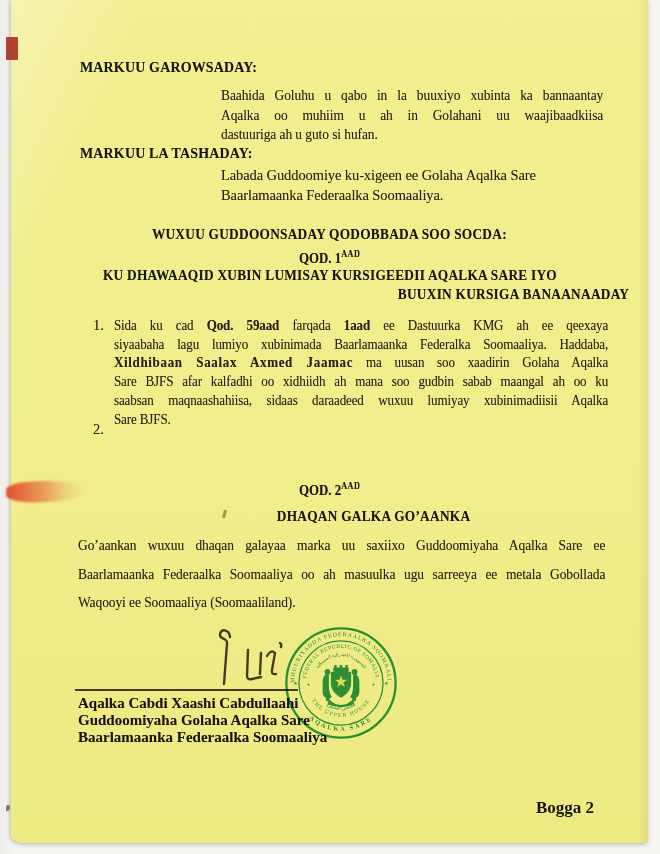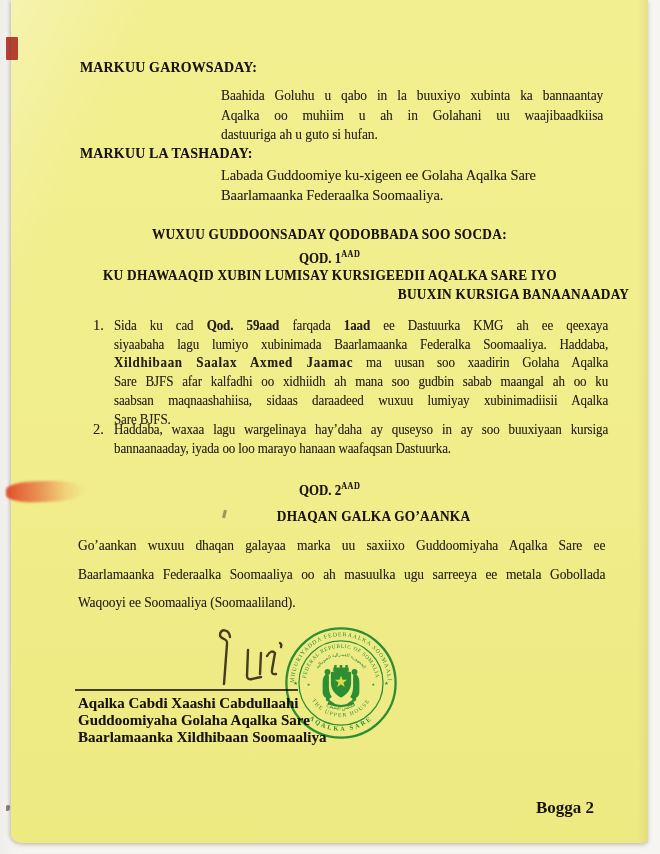--- a/index.html
+++ b/index.html
@@ -96,26 +96,20 @@
         <div class="tline"><span class="">Sida ku cad </span><span class="b">Qod. 59aad</span><span class=""> farqada </span><span class="b">1aad</span><span class=""> ee Dastuurka KMG ah ee qeexaya</span></div>
         <div class="tline"><span class="">siyaabaha lagu lumiyo xubinimada Baarlamaanka Federalka Soomaaliya. Haddaba,</span></div>
         <div class="tline"><span class="b s">Xildhibaan Saalax Axmed Jaamac</span><span class=""> ma uusan soo xaadirin Golaha Aqalka</span></div>
         <div class="tline"><span class="">Sare BJFS afar kalfadhi oo xidhiidh ah mana soo gudbin sabab maangal ah oo ku</span></div>
         <div class="tline"><span class="">saabsan maqnaashahiisa, sidaas daraadeed wuxuu lumiyay xubinimadiisii Aqalka</span></div>
         <div class="tline"><span class="">Sare BJFS.</span></div>
       </div>
   </div>
 
   <div class="abs marker ink" style="left:93px;top:420px;">2.</div>
-  <div class="abs" style="left:114px;top:420px;width:494px;">
-    <div class="jl list-lines ink sq" style="width:549px;transform:scaleX(.9);">
-        <div class="tline"><span class="">Haddaba, waxaa lagu wargelinaya hay’daha ay quseyso in ay soo buuxiyaan kursiga</span></div>
-        <div class="tline"><span class="">bannaanaaday, iyada oo loo marayo hanaan waafaqsan Dastuurka.</span></div>
-      </div>
-  </div>
 
   <div class="abs ctr qod ink" style="top:481px;">
     <span class="in"><span>QOD. 2</span><span class="sup">AAD</span></span>
   </div>
   <div class="abs ctr h1 ink" style="top:507px;padding-left:44px;">
     <span class="in">DHAQAN GALKA GO’AANKA</span>
   </div>
   <div class="abs" style="left:78px;top:531px;width:527px;">
     <div class="jl para-lines ink sq" style="width:586px;transform:scaleX(.9);">
         <div class="tline"><span class="">Go’aankan wuxuu dhaqan galayaa marka uu saxiixo Guddoomiyaha Aqalka Sare ee</span></div>
@@ -131,21 +125,21 @@
       <path d="M61,38 l-1,21"></path>
       <path d="M67,41 q4,-7 8,-3 l-3,17 q-1,5 4,4"></path>
       <path d="M80,28 q2,1 1,4"></path>
     </g>
   </svg>
 
   <div class="abs sigline" style="left:75px;top:689px;width:223px;"></div>
   <div class="abs name-block ink" style="left:78px;top:695px;">
     <div>Aqalka Cabdi Xaashi Cabdullaahi</div>
     <div>Guddoomiyaha Golaha Aqalka Sare</div>
-    <div>Baarlamaanka Xildhibaan Soomaaliya</div>
+    <div>Baarlamaanka Federaalka Soomaaliya</div>
   </div>
 
   <svg class="abs stamp" style="left:283px;top:625px;" width="116" height="116" viewBox="0 0 120 120">
     <defs>
       <path id="arcOT" d="M 11.5 60 A 48.5 48.5 0 0 1 108.5 60"></path>
       <path id="arcOB" d="M 10.5 60 A 49.5 49.5 0 0 0 109.5 60"></path>
       <path id="arcIT" d="M 23.5 60 A 36.5 36.5 0 0 1 96.5 60"></path>
       <path id="arcIB" d="M 25 60 A 35 35 0 0 0 95 60"></path>
       <path id="arcAT" d="M 32 60 A 28 28 0 0 1 88 60"></path>
       <path id="arcAB" d="M 32.5 60 A 27.5 27.5 0 0 0 87.5 60"></path>

